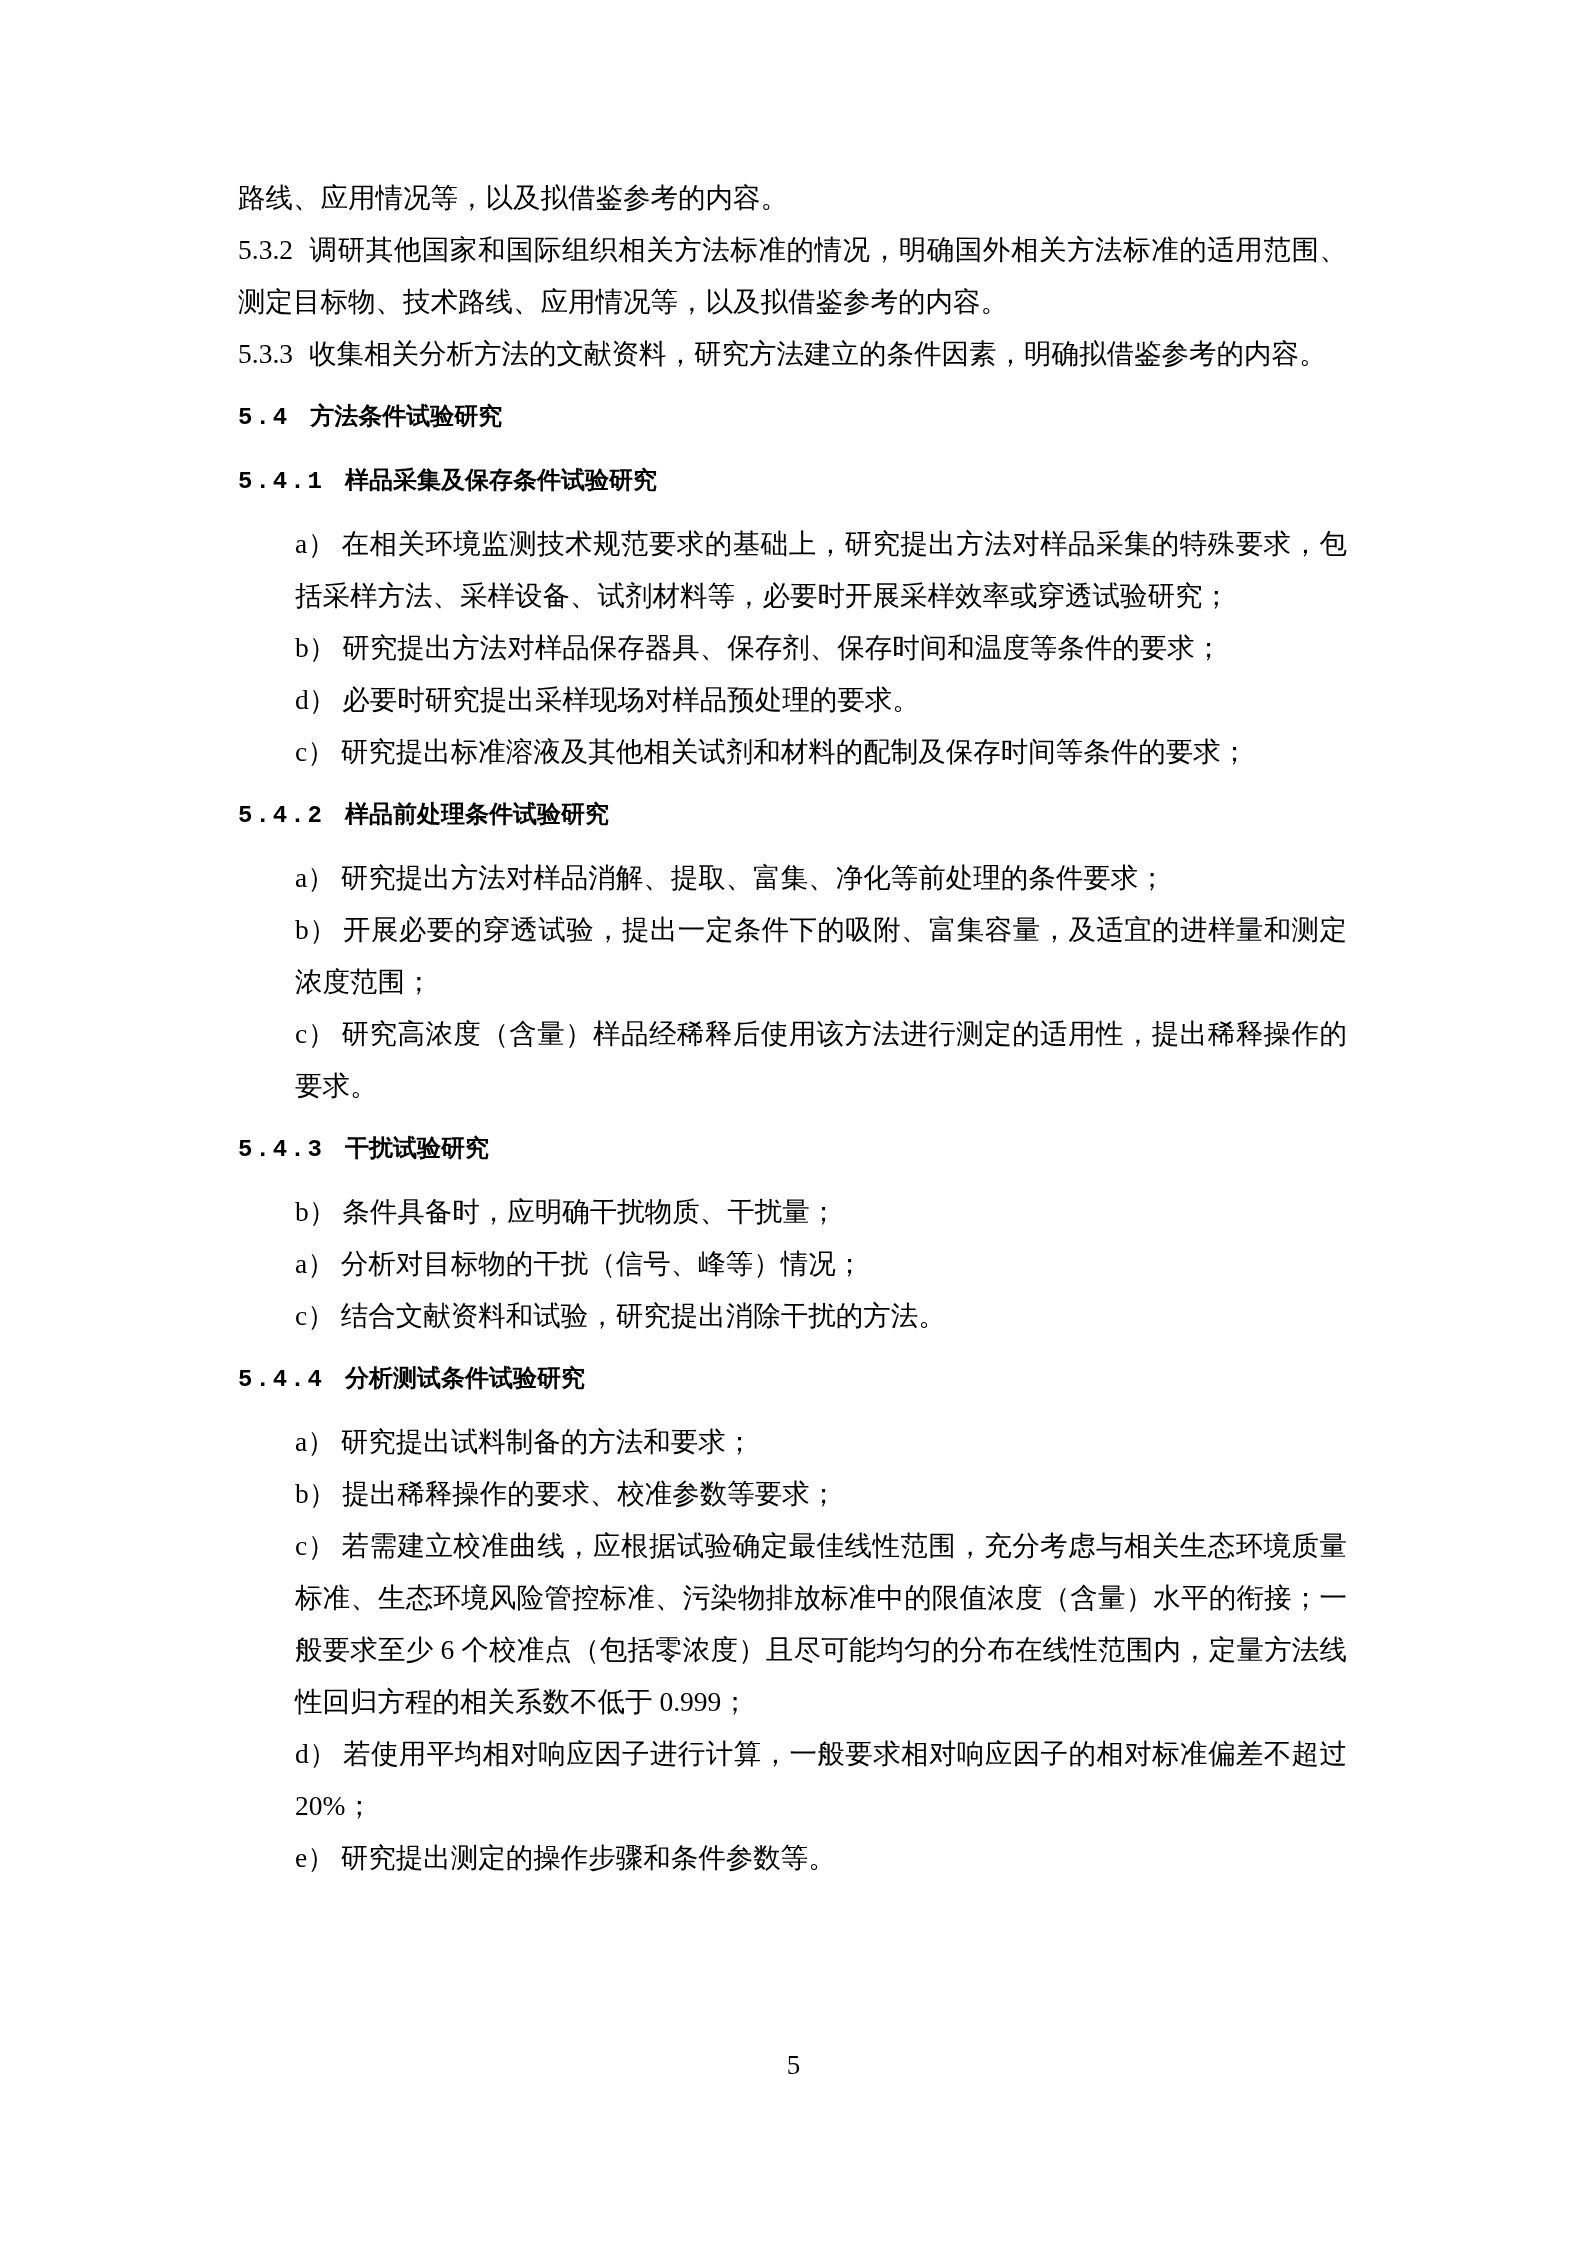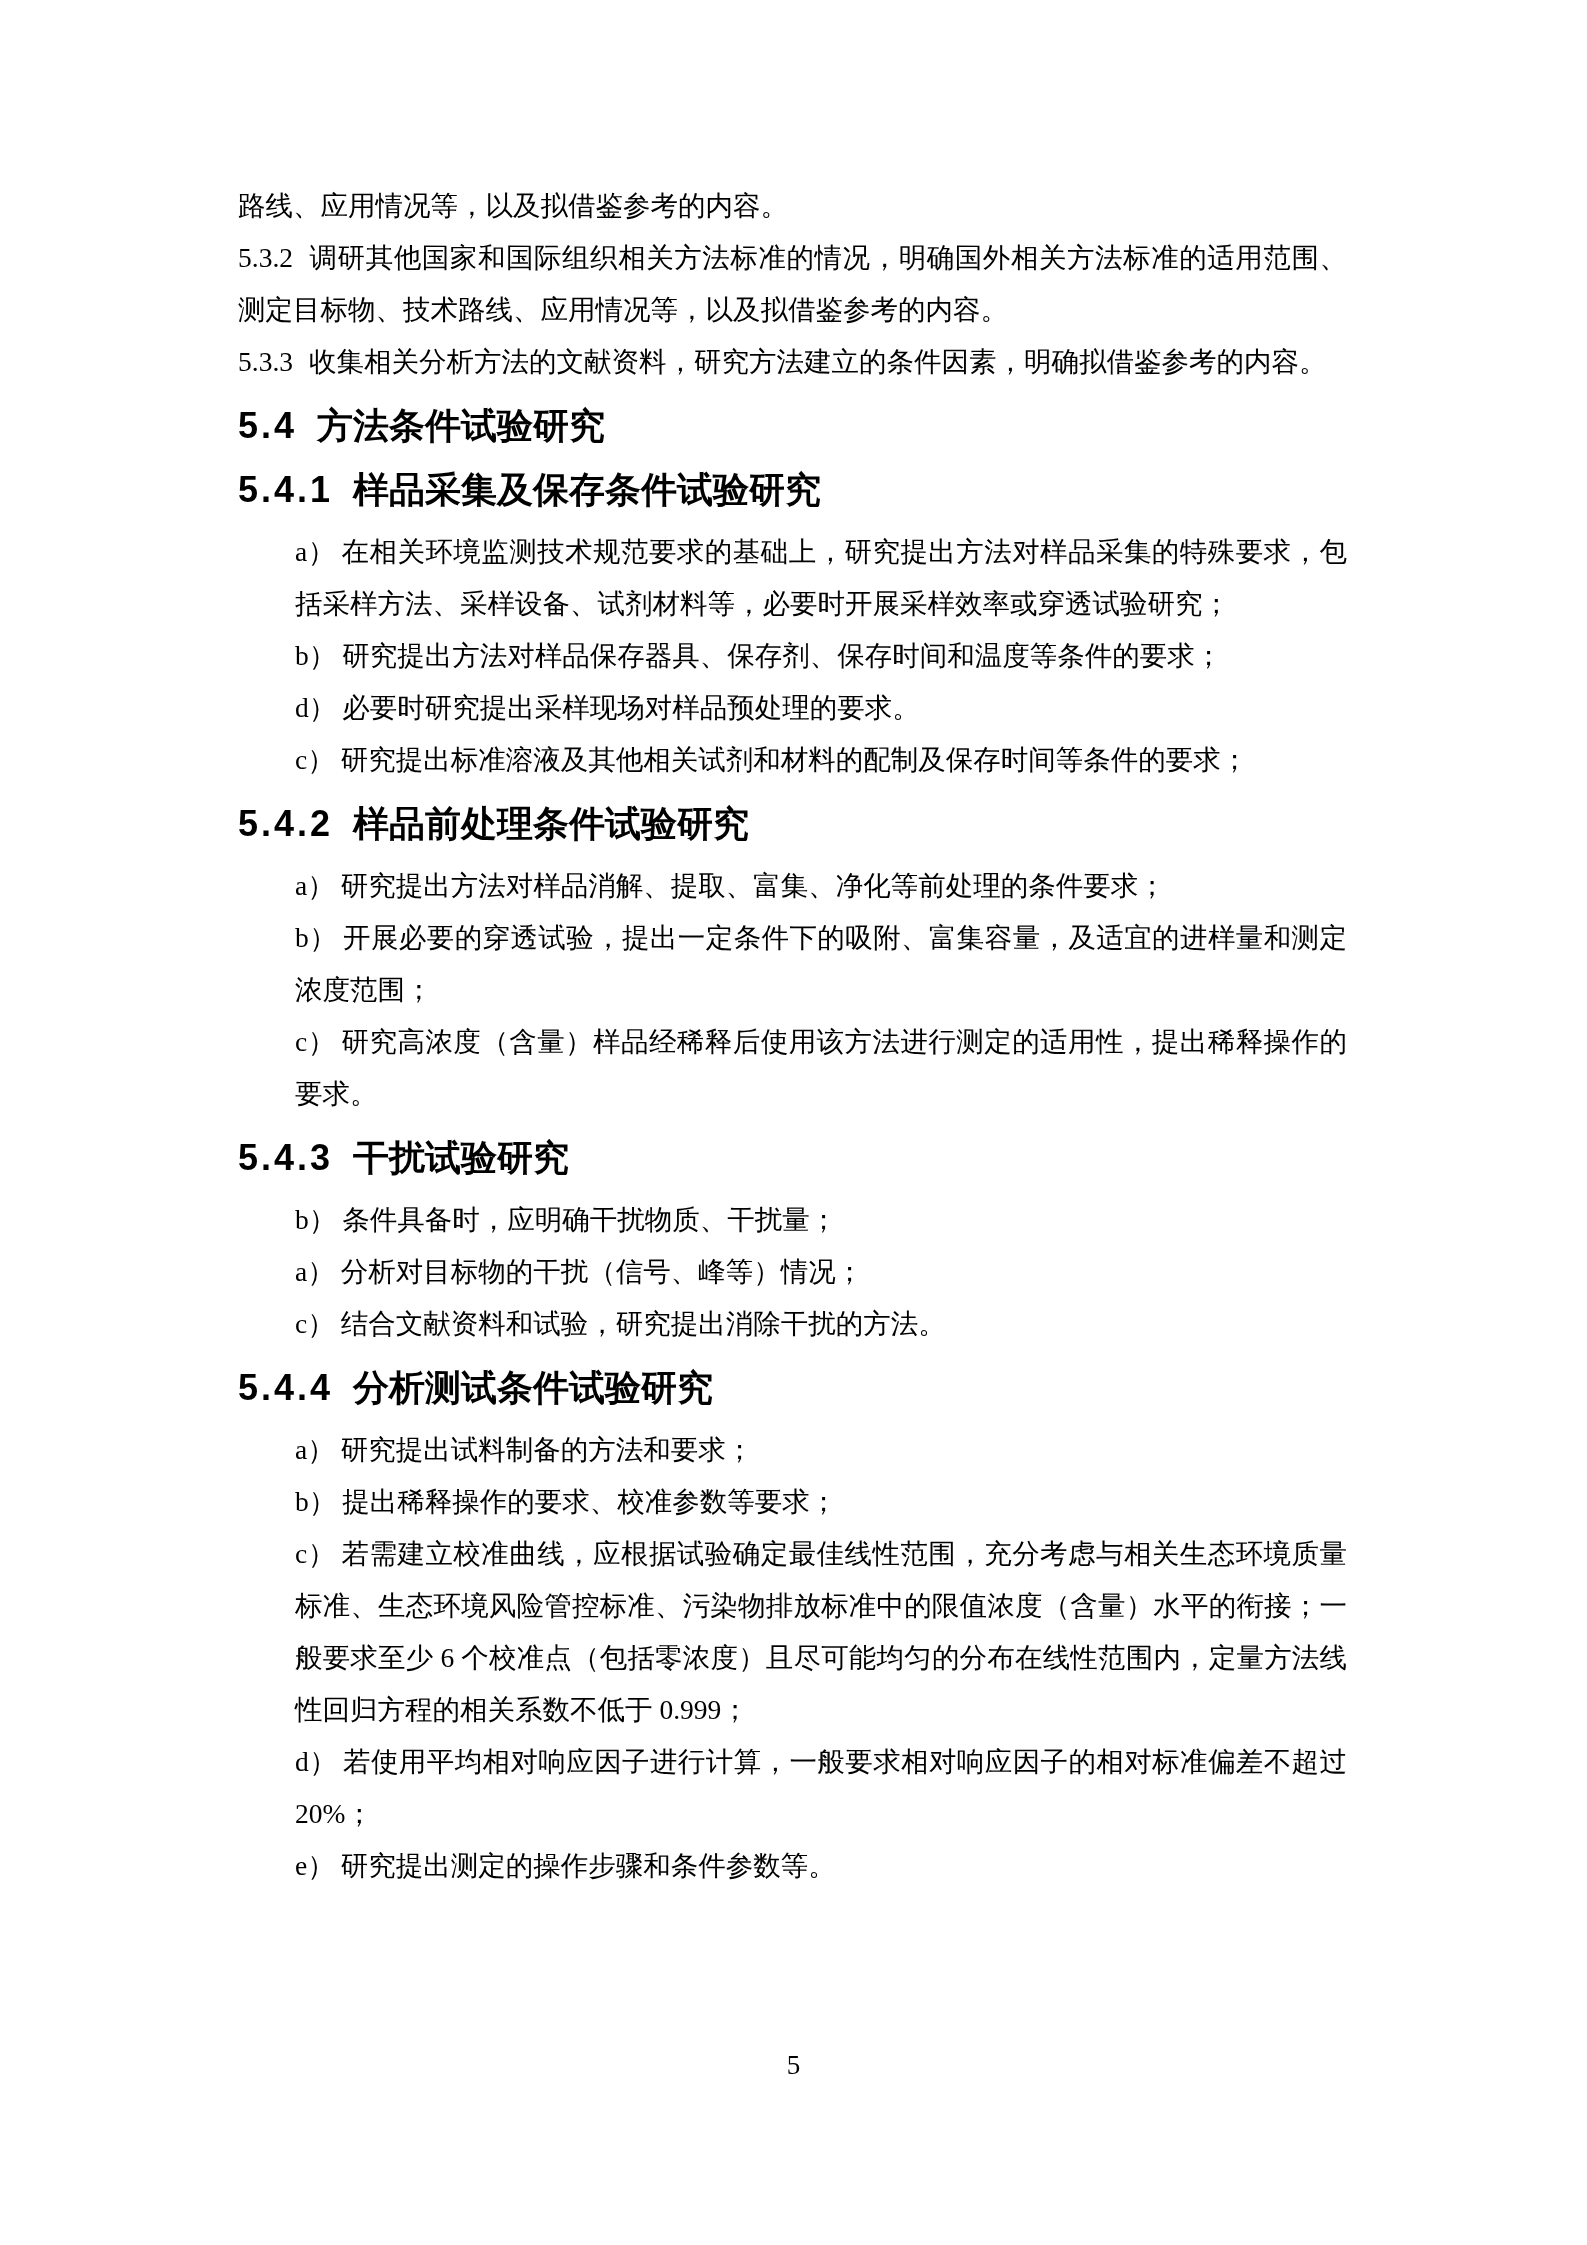--- a/index.html
+++ b/index.html
@@ -12,38 +12,38 @@
     width: 1587px;
     height: 2245px;
     background: #ffffff;
     color: #000000;
     font-family: "Liberation Serif", "DejaVu Serif", serif;
     overflow: hidden;
   }
   .content {
     position: absolute;
     left: 238px;
-    top: 180px;
+    top: 172px;
     width: 1109px;
   }
   p.body {
     margin: 0;
     font-size: 27.5px;
     line-height: 52px;
     text-align: justify;
     color: #000000;
   }
   .pnum {
     margin-right: 16px;
   }
   .heading {
     margin: 12px 0 10px 0;
-    font-family: Liberation Sans, sans-serif;
+    font-family: Liberation Mono, monospace;
     font-weight: bold;
-    font-size: 36px;
+    font-size: 24px;
     line-height: 52px;
     color: #000000;
   }
   .hnum {
     letter-spacing: 3px;
     margin-right: 20px;
   }
   .list {
     margin: 0;
   }

